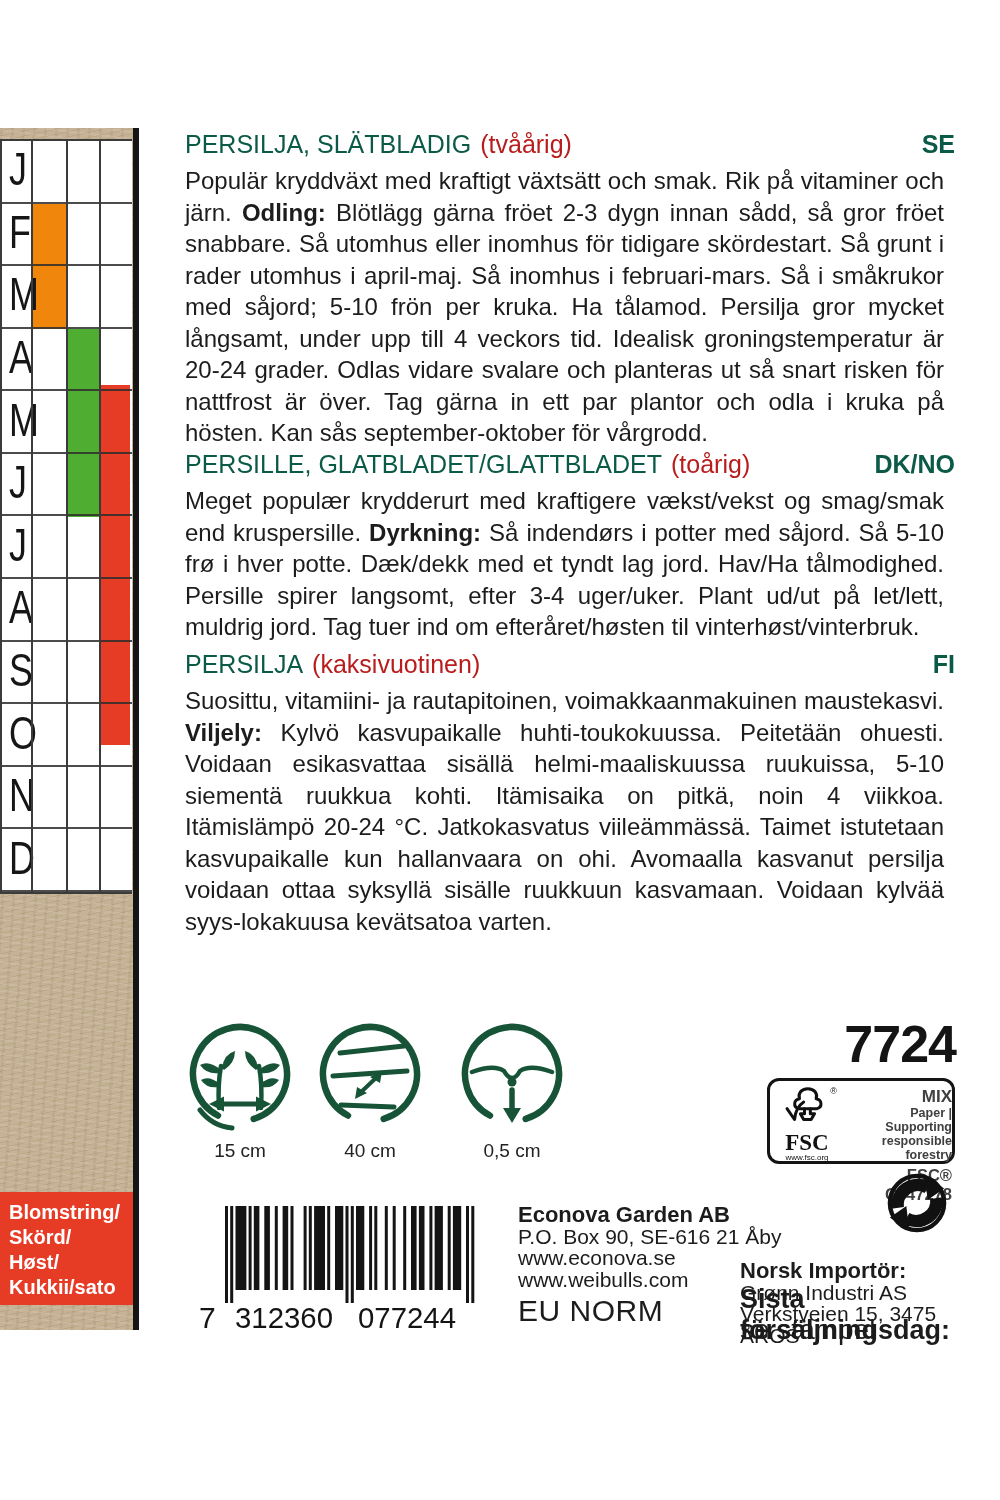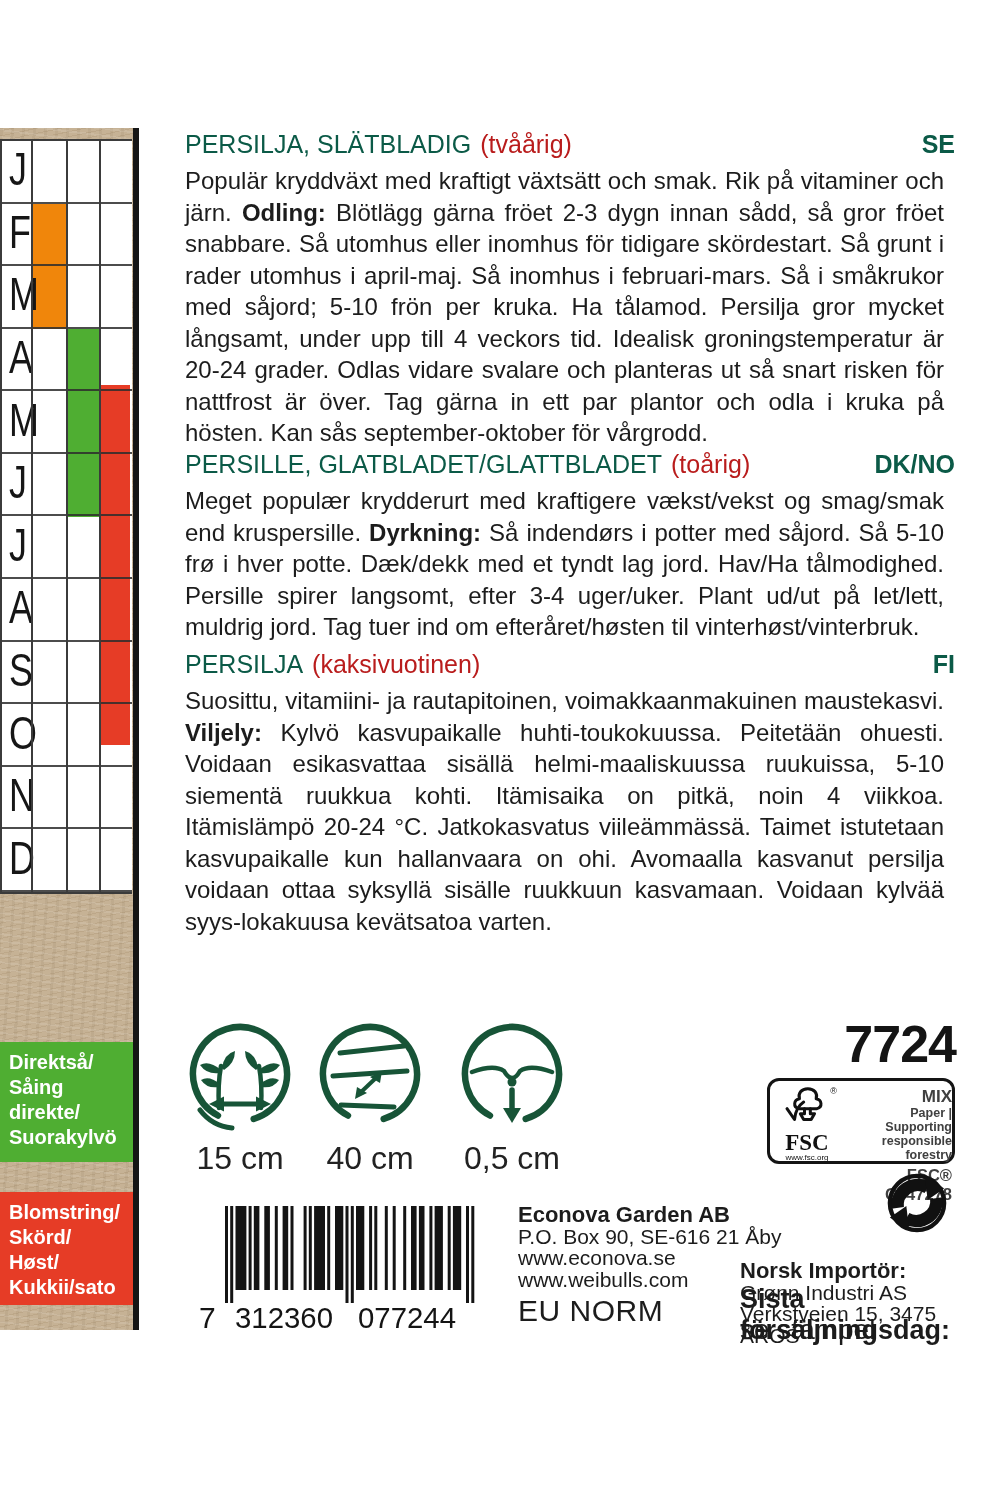--- a/index.html
+++ b/index.html
@@ -33,21 +33,21 @@
   .sec-title{font-weight:normal;color:#0b5a47;white-space:nowrap;}
   .sec-sub{margin-left:9px;color:#b91c1c;}
   .sec-lang{margin-left:auto;font-weight:bold;color:#0b5a47;}
   .sec-body{margin:6px 11px 0 0;font-size:24px;line-height:31.5px;text-align:justify;}
   .bold{font-weight:bold;}
 
   .yield{position:absolute;left:185px;top:940px;width:770px;font-size:24px;}
 
   
   .icon-group{position:absolute;top:1020px;width:124px;text-align:center;}
-  .icon-label{display:block;margin-top:2px;font-size:32px;color:#222222;}
+  .icon-label{display:block;margin-top:2px;font-size:19px;color:#222222;}
 
   
   .artnum{position:absolute;right:44px;top:1014px;font-size:52px;font-weight:bold;
           letter-spacing:-1px;color:#141414;}
   .fsc-box{position:absolute;left:767px;top:1078px;width:188px;height:86px;box-sizing:border-box;
            border:3px solid #141414;border-radius:12px;background:#ffffff;display:flex;align-items:stretch;}
   .fsc-left{width:74px;position:relative;text-align:center;padding-top:4px;}
   .fsc-brand{font-family:"Liberation Serif", serif;font-weight:bold;font-size:23px;line-height:20px;color:#111;}
   .fsc-url{font-size:8px;color:#111;display:block;}
   .fsc-reg{position:absolute;right:7px;top:5px;font-size:9px;color:#111;}
@@ -109,26 +109,20 @@
         </div>
         <div class="cal-row" style="top: 625.833px; height: 62.5833px;">
           <span class="cal-letter">N</span>
         </div>
         <div class="cal-row" style="top: 688.417px; height: 62.5833px;">
           <span class="cal-letter">D</span>
         </div>
         <div class="cal-bar" style="left: 31px; width: 33px; top: 62.5833px; height: 125.167px; background: rgb(240, 134, 11);"></div>
         <div class="cal-bar" style="left: 66px; width: 31px; top: 187.75px; height: 187.75px; background: rgb(79, 174, 50);"></div>
         <div class="cal-bar" style="left: 99px; width: 29px; top: 244.075px; height: 359.854px; background: rgb(230, 60, 38);"></div>
-      </div>
-    <div class="legend" style="top: 914px; height: 120px; background: rgb(79, 174, 50);">
-        <div>Direktså/</div>
-        <div>Såing</div>
-        <div>direkte/</div>
-        <div>Suorakylvö</div>
       </div>
     <div class="legend" style="top: 1064px; height: 113px; background: rgb(230, 60, 38);">
         <div>Blomstring/</div>
         <div>Skörd/</div>
         <div>Høst/</div>
         <div>Kukkii/sato</div>
       </div>
   </div>
   <div class="black-rule"></div>
 

